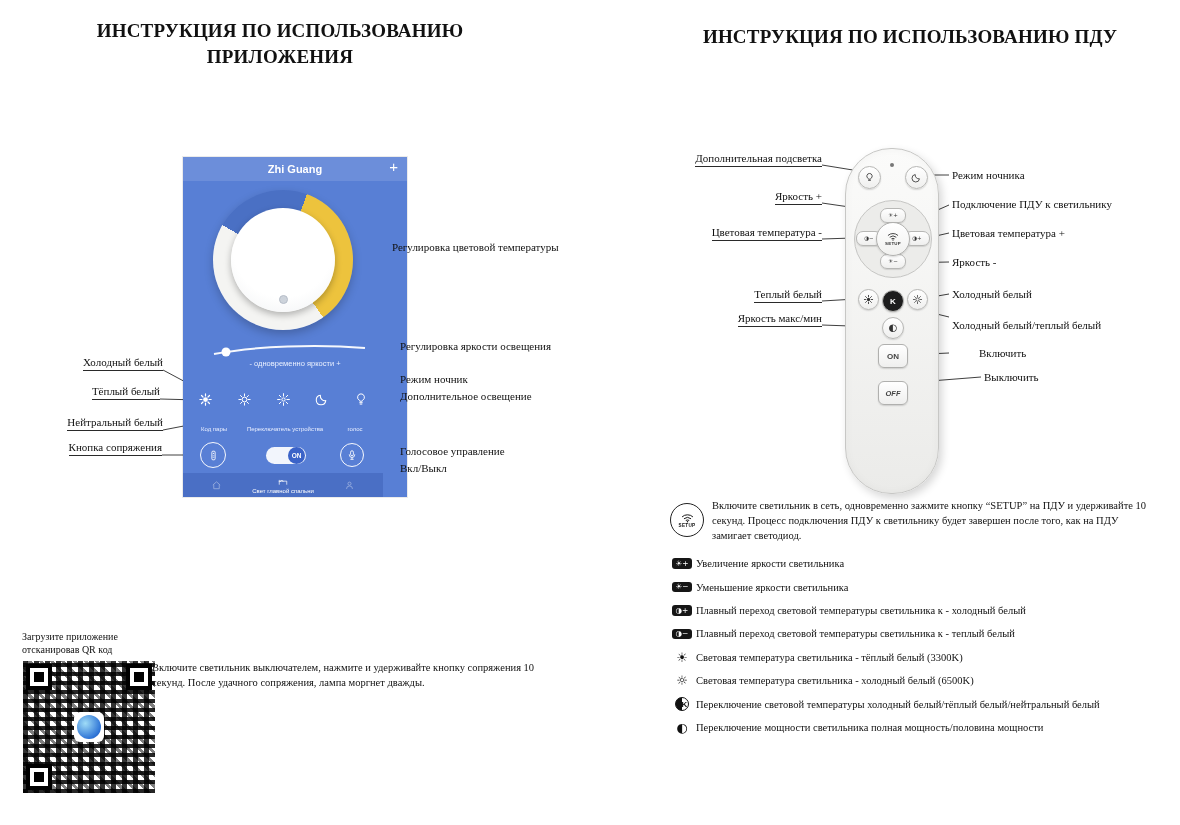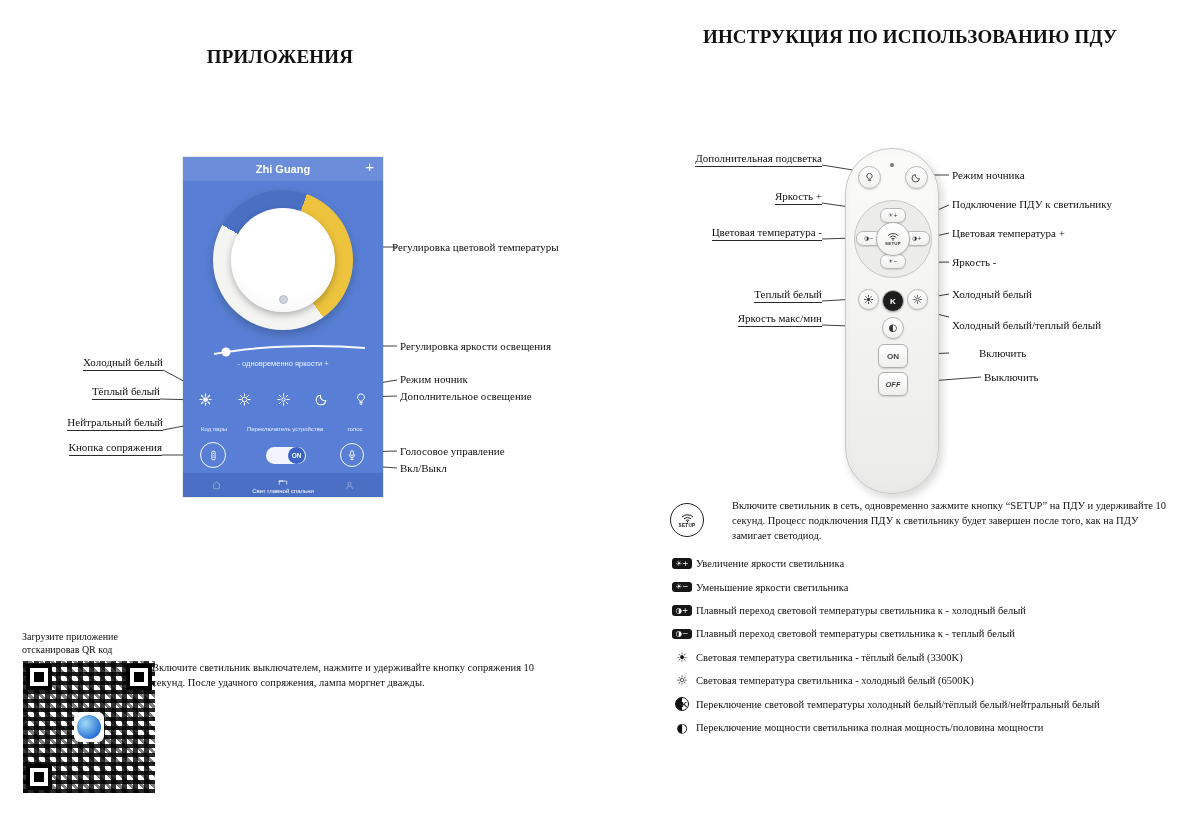--- a/index.html
+++ b/index.html
@@ -4,21 +4,21 @@
 <style>
   html,body{margin:0;padding:0;background:#fff;}
   .page{position:relative;width:1180px;height:825px;background:#fff;overflow:hidden;
         font-family:"Liberation Serif","DejaVu Serif",serif;color:#111;}
   .abs{position:absolute;}
   .title{position:absolute;font-weight:bold;font-size:19px;text-align:center;line-height:1.35;letter-spacing:.2px;}
   .callout{position:absolute;font-size:11px;white-space:nowrap;line-height:13px;}
   .ul{border-bottom:1px solid #2a2a2a;padding-bottom:1px;}
   .glyph{font-family:"DejaVu Sans",sans-serif;line-height:1;}
   
-  .phone{position:absolute;left:183px;top:157px;width:200px;height:340px;background:#587fd5;box-shadow:0 0 0 1px rgba(0,0,0,.08);}
+  .phone{position:absolute;left:183px;top:157px;width:224px;height:340px;background:#587fd5;box-shadow:0 0 0 1px rgba(0,0,0,.08);}
   .phone-header{position:relative;height:24px;background:rgba(255,255,255,.12);display:flex;align-items:center;justify-content:center;}
   .phone-header .ht{color:#fff;font-size:11px;font-weight:bold;font-family:"Liberation Sans",sans-serif;}
   .phone-header .plus{position:absolute;right:9px;top:1px;color:#fff;font-size:15px;font-family:"Liberation Sans",sans-serif;}
   .dial-ring{position:absolute;left:30px;top:33px;width:140px;height:140px;border-radius:50%;
      background:conic-gradient(from 300deg,#4a70c4 0deg 80deg,#edc33d 80deg 205deg,#f4f4f2 205deg 360deg);
      box-shadow:0 4px 10px rgba(0,0,0,.22);}
   .dial-knob{position:absolute;left:48px;top:51px;width:104px;height:104px;border-radius:50%;
      background:radial-gradient(circle at 50% 38%,#ffffff 60%,#eef0f2);box-shadow:0 3px 7px rgba(0,0,0,.28);}
   .dial-dot{position:absolute;left:96px;top:138px;width:7px;height:7px;border-radius:50%;background:#cdd3db;border:1px solid #b6bdc8;}
   .slider-label{position:absolute;top:202px;left:0;width:100%;text-align:center;color:#eaf0ff;font-size:7.5px;font-family:"Liberation Sans",sans-serif;}
@@ -64,38 +64,38 @@
   .setup-txt{font-size:4.4px;font-weight:bold;letter-spacing:.3px;font-family:"Liberation Sans",sans-serif;}
   .r-rect{position:absolute;left:32px;width:28px;height:22px;border-radius:6px;background:linear-gradient(#fff,#efefee);
      border:1px solid #b0b0ae;display:flex;align-items:center;justify-content:center;
      font-size:8px;font-weight:bold;color:#444;font-family:"Liberation Sans",sans-serif;box-shadow:0 1px 1.5px rgba(0,0,0,.14);}
   .led{position:absolute;left:44px;top:14px;width:4px;height:4px;border-radius:50%;background:#777;}
   .k-btn{background:#1d1d1d !important;color:#fff !important;font-weight:bold;font-size:8px;font-family:"Liberation Sans",sans-serif;}
   
   .setup-badge{position:absolute;left:670px;top:503px;width:32px;height:32px;border-radius:50%;border:1.5px solid #222;
      display:flex;flex-direction:column;align-items:center;justify-content:center;color:#111;background:#fff;}
   .setup-badge .setup-txt{font-size:4.6px;}
-  .note{position:absolute;left:712px;top:498px;width:440px;font-size:10.5px;line-height:1.45;margin-left:20px;}
+  .note{position:absolute;left:712px;top:498px;width:440px;font-size:10.5px;line-height:1.45;}
   .legend{position:absolute;left:668px;top:552px;width:510px;}
   .legend-row{display:flex;align-items:center;height:23.4px;}
   .legend-ic{width:28px;flex:none;display:flex;justify-content:center;align-items:center;}
   .legend-tx{font-size:10.5px;white-space:nowrap;}
   .pill{background:#161616;color:#fff;border-radius:3px;font-size:7.5px;padding:1.5px 3px;display:inline-flex;align-items:center;gap:1px;}
   .k-ic{position:relative;width:14px;height:14px;border-radius:50%;border:1.2px solid #111;box-sizing:border-box;
      background:linear-gradient(90deg,#111 48%,#fff 48%);display:flex;align-items:center;justify-content:center;}
   .k-ic span{margin-left:5px;font-size:8px;font-weight:bold;color:#111;font-family:"Liberation Sans",sans-serif;}
   svg{display:block;}
 </style>
 </head>
 <body>
 
 <div class="page">
 
   <div class="title" style="left:85px;top:18px;width:390px;">
-    <br>
+    <span>ИНСТРУКЦИЯ ПО ИСПОЛЬЗОВАНИЮ</span><br>
     <span>ПРИЛОЖЕНИЯ</span>
   </div>
   <div class="title" style="left:650px;top:24px;width:520px;">ИНСТРУКЦИЯ ПО ИСПОЛЬЗОВАНИЮ ПДУ</div>
 
   <svg class="abs" style="left:0;top:0;" width="1180" height="825">
     <defs>
       <marker id="arr" markerWidth="7" markerHeight="7" refX="5.5" refY="3" orient="auto">
           <path d="M0 0L6 3L0 6z" fill="#222"></path>
         </marker>
     </defs>
@@ -291,21 +291,21 @@
     <div class="r-btn" style="left:61px;top:140px;width:19px;height:19px;">
       <svg viewBox="0 0 24 24" width="11" height="11">
           <g stroke="currentColor" stroke-width="1.6" stroke-linecap="round">
             <path d="M12 3v3M12 18v3M3 12h3M18 12h3M5.6 5.6l2.2 2.2M16.2 16.2l2.2 2.2M18.4 5.6l-2.2 2.2M7.8 16.2l-2.2 2.2"></path>
           </g>
           <circle cx="12" cy="12" r="3.6" fill="none" stroke="currentColor" stroke-width="1.6"></circle>
         </svg>
     </div>
     <div class="r-btn glyph" style="left:36px;top:168px;width:20px;height:20px;font-size:10px;">◐</div>
     <div class="r-rect" style="top:195px;">ON</div>
-    <div class="r-rect" style="top:223px;font-size:7.5px;font-style:italic;">OFF</div>
+    <div class="r-rect" style="top:232px;font-size:7.5px;font-style:italic;">OFF</div>
   </div>
 
   <div class="callout ul" style="right:358px;top:152px;">Дополнительная подсветка</div>
   <div class="callout" style="left:952px;top:169px;">Режим ночника</div>
   <div class="callout ul" style="right:358px;top:190px;">Яркость +</div>
   <div class="callout" style="left:952px;top:198px;">Подключение ПДУ к светильнику</div>
   <div class="callout ul" style="right:358px;top:226px;">Цветовая температура -</div>
   <div class="callout" style="left:952px;top:227px;">Цветовая температура +</div>
   <div class="callout" style="left:952px;top:256px;">Яркость -</div>
   <div class="callout ul" style="right:358px;top:288px;">Теплый белый</div>

